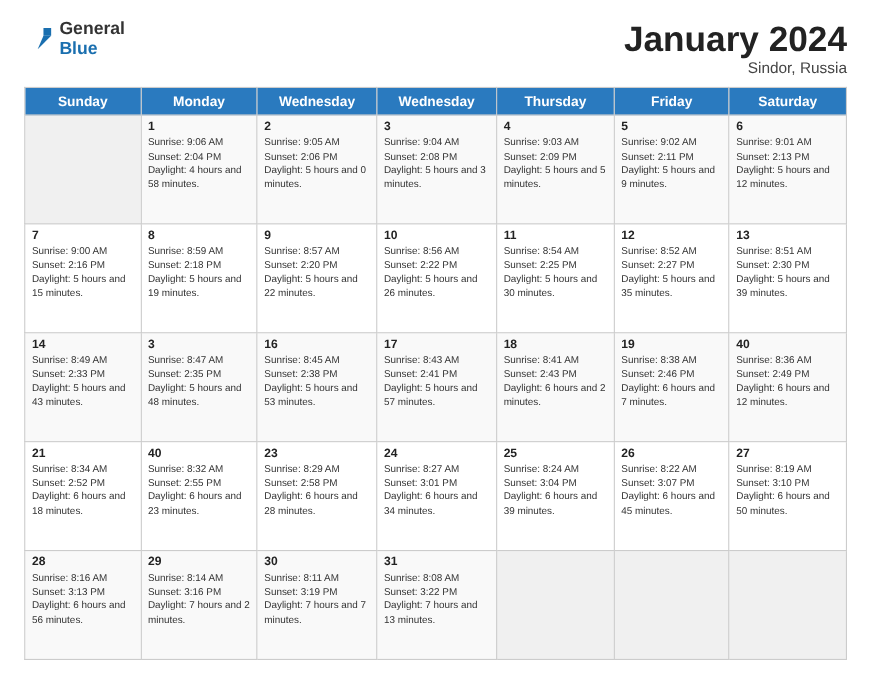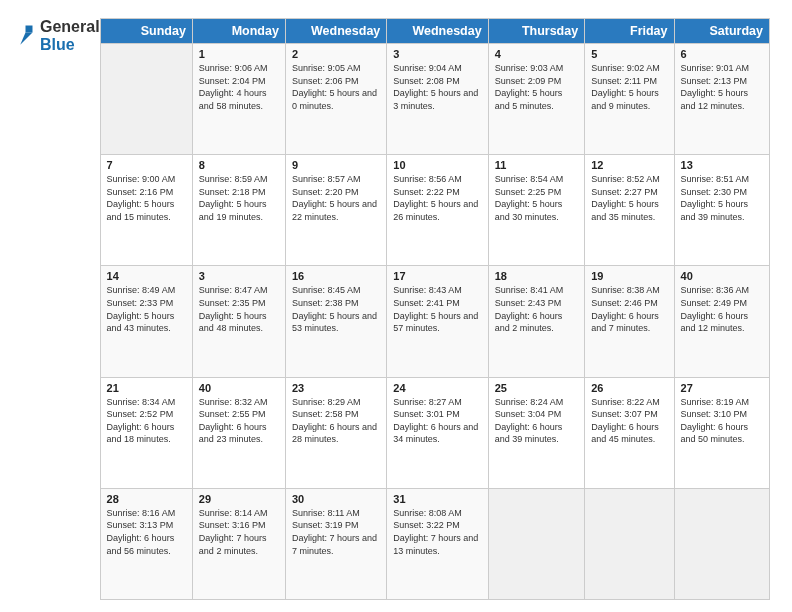--- a/index.html
+++ b/index.html
@@ -6,23 +6,23 @@
     body {
       font-family: Arial, sans-serif;
       background: #fff;
       width: 792px;
       height: 612px;
       overflow: hidden;
     }
     .page {
       width: 792px;
       height: 612px;
-      padding: 18px 22px 12px 8px;
-      display: flex;
-      flex-direction: row;
+      padding: 18px 22px 12px 22px;
+      display: flex;
+      flex-direction: column;
     }
     .header {
       display: flex;
       justify-content: space-between;
       align-items: flex-start;
       margin-bottom: 10px;
     }
     .logo {
       display: flex;
       align-items: center;
@@ -65,21 +65,21 @@
       border-collapse: collapse;
       flex: 1;
     }
     .calendar-table thead tr th {
       background-color: #2a7abf;
       color: #fff;
       font-size: 12.5px;
       font-weight: bold;
       padding: 5px 6px;
       border: 1px solid #ccc;
-      text-align: right;
+      text-align: center;
     }
     .calendar-table tbody tr td {
       border: 1px solid #ccc;
       vertical-align: top;
       padding: 4px 6px;
       font-size: 9.5px;
       color: #333;
       width: 113px;
       height: 82px;
       background: #fff;
@@ -114,20 +114,22 @@
       <svg class="logo-icon" viewBox="0 0 32 32">
         <polygon points="20,4 28,4 28,12 20,12" fill="#1a6faf"></polygon>
         <polygon points="20,12 28,12 14,26" fill="#1a6faf"></polygon>
       </svg>
       <div class="logo-text">
         <span class="logo-general">General</span>
         <span class="logo-blue">Blue</span>
       </div>
     </div>
     <div class="title-block">
+      <div class="month-title">January 2024</div>
+      <div class="subtitle">Sindor, Russia</div>
     </div>
   </div>
 
   <table class="calendar-table">
     <thead>
       <tr>
         <th>Sunday</th>
         <th>Monday</th>
         <th>Wednesday</th>
         <th>Wednesday</th>

